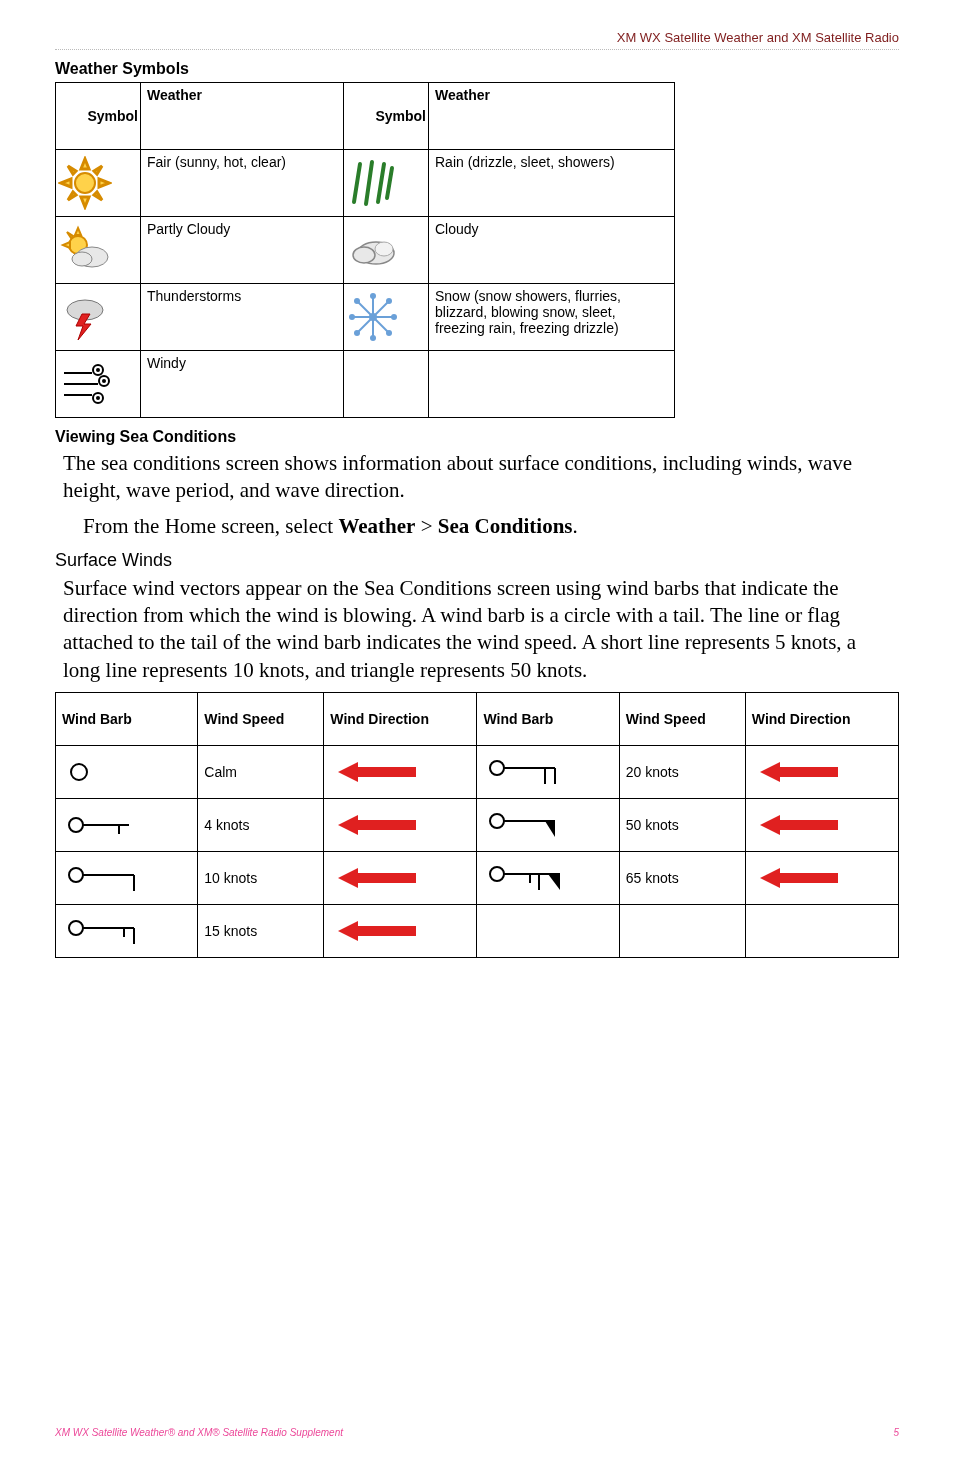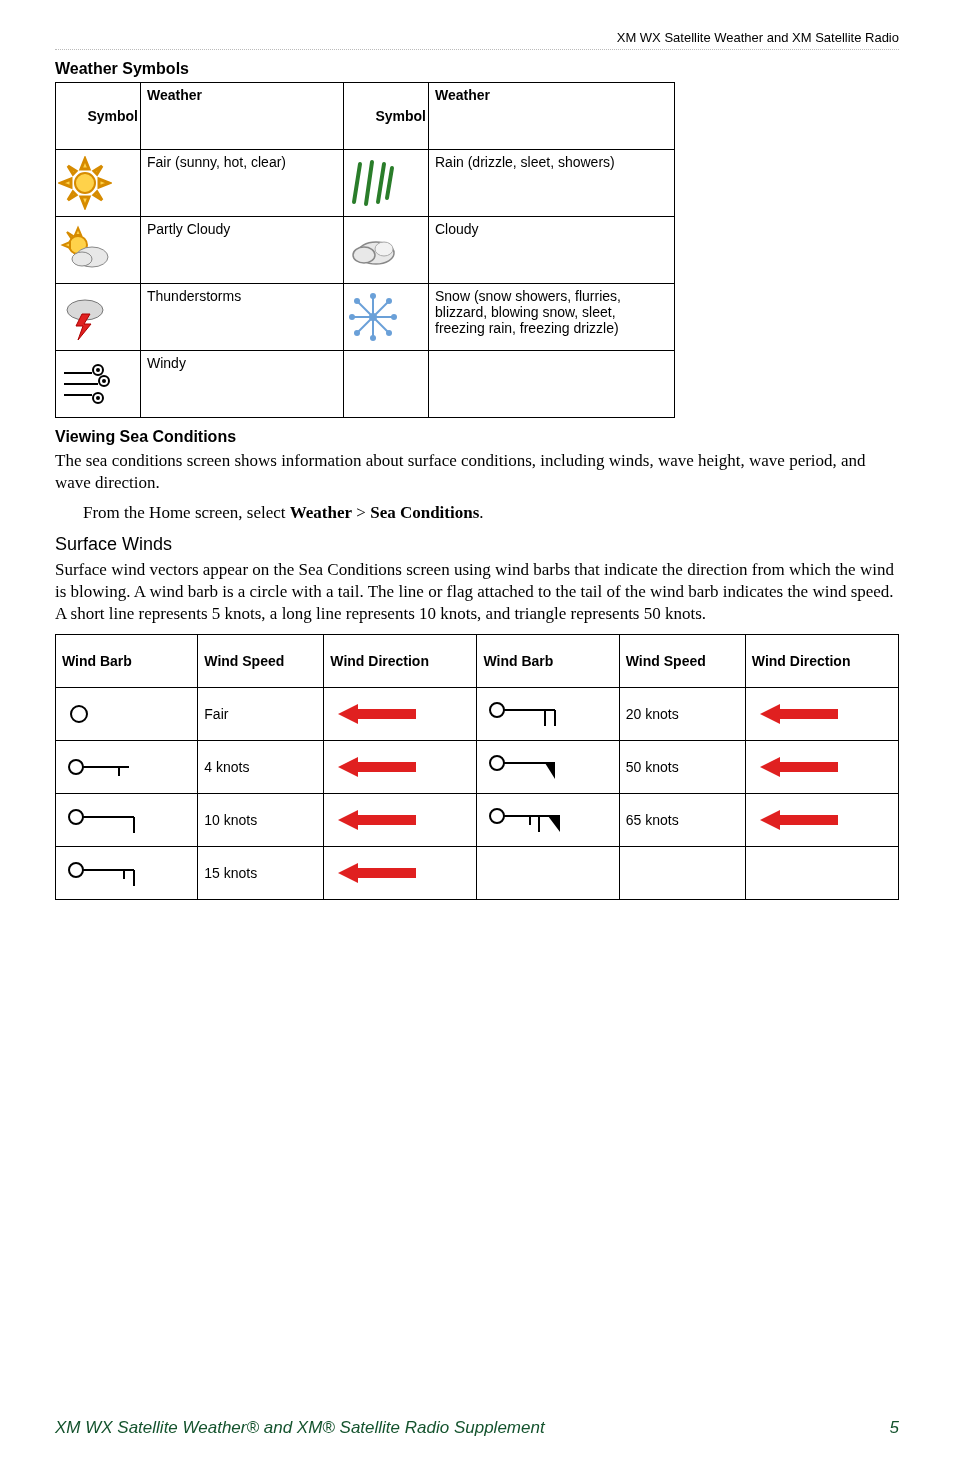--- a/index.html
+++ b/index.html
@@ -7,37 +7,37 @@
   body {
     width: 954px;
     height: 1468px;
     font-family: Arial, Helvetica, sans-serif;
     background: #fff;
     color: #000;
     position: relative;
     box-sizing: border-box;
     padding: 30px 55px 40px 55px;
   }
-  .header-row { display: flex; justify-content: flex-end; color: #000000; font-size: 13px; margin-bottom: 4px; }
+  .header-row { display: flex; justify-content: flex-end; color: #7f1d1d; font-size: 13px; margin-bottom: 4px; }
   .dotted-rule { border-top: 1px dotted #bbb; margin-bottom: 10px; }
   .section-heading { font-weight: bold; font-size: 16px; margin: 10px 0 4px; }
   .sub-heading { font-weight: normal; font-size: 18px; margin: 10px 0 2px; }
-  .body-text { font-family: Georgia, 'Times New Roman', serif; font-size: 17px; line-height: 1.3; margin: 4px 0 8px; }
+  .body-text { font-family: Georgia, 'Times New Roman', serif; font-size: 21px; line-height: 1.3; margin: 4px 8px 8px; }
   .body-text .bold { font-weight: bold; }
   .indent { margin-left: 28px; }
   table { border-collapse: collapse; }
   th, td { border: 1px solid #000; padding: 4px 6px; font-size: 14px; vertical-align: top; text-align: left; }
   th { font-weight: bold; }
   .sym-table { width: 620px; }
   .sym-table td.icon, .sym-table th.icon { width: 80px; height: 62px; text-align: right; vertical-align: middle; padding:2px; }
   .sym-table td.weather { width: 190px; }
   .wind-table { width: 100%; border-radius: 30px; }
   .wind-table td, .wind-table th { height: 44px; vertical-align: middle; }
   .wind-table td.barb { text-align:left; padding-left:8px;}
-  .footer { position: absolute; bottom: 30px; left: 55px; right: 55px; display: flex; justify-content: space-between; font-style: italic; color: #14532d; font-size: 17px; }
+  .footer { position: absolute; bottom: 30px; left: 55px; right: 55px; display: flex; justify-content: space-between; font-style: italic; color: #ec4899; font-size: 10px; }
   .pgnum { font-style: italic; }
   
   .arrow-cell { text-align:left; }
   svg { display:block; }
 </style>
 </head>
 <body>
 
 <div class="header-row">
     <span>XM WX Satellite Weather and XM Satellite Radio</span>
@@ -188,21 +188,21 @@
     <th>Wind Speed</th>
     <th>Wind Direction</th>
   </tr>
 
   <tr>
     <td class="barb">
           <svg width="90" height="30" viewBox="0 0 90 30">
             <circle cx="15" cy="15" r="8" fill="none" stroke="#000" stroke-width="2"></circle>
           </svg>
         </td>
-    <td>Fair</td>
+    <td>Calm</td>
     <td class="arrow-cell">
           <svg width="100" height="30" viewBox="0 0 100 30">
             <polygon points="8,15 28,5 28,25" fill="#e02020"></polygon>
             <rect x="26" y="10" width="60" height="10" fill="#e02020"></rect>
           </svg>
         </td>
     <td class="barb">
           <svg width="90" height="36" viewBox="0 0 90 36">
             <circle cx="12" cy="14" r="7" fill="none" stroke="#000" stroke-width="2"></circle>
             <line x1="19" y1="14" x2="70" y2="14" stroke="#000" stroke-width="2"></line>

